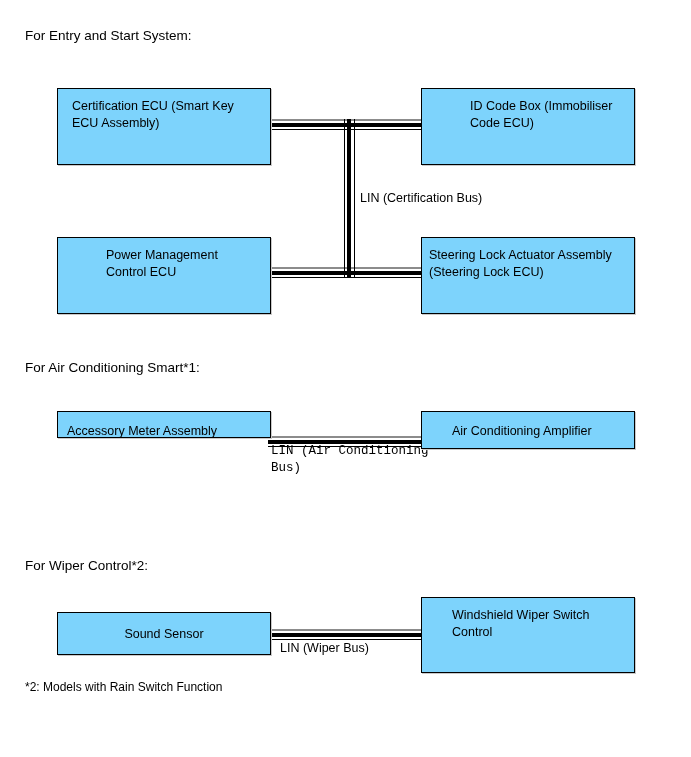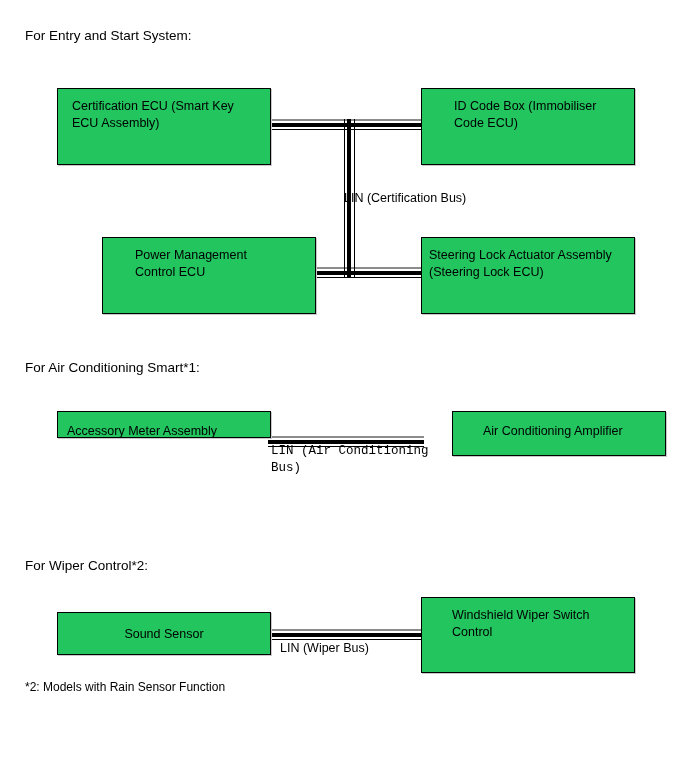--- a/index.html
+++ b/index.html
@@ -37,36 +37,36 @@
     line-height: 15px;
     color: #000;
     white-space: nowrap;
   }
 
   
   .node-box {
     position: absolute;
     box-sizing: border-box;
     border: 1px solid #000000;
-    background: #22c55e;
+    background: #7dd3fc;
     box-shadow: 1px 1px 0 0 #c9c9c9;
   }
   .node-label {
     position: absolute;
     font-size: 12.5px;
     line-height: 17px;
     color: #000;
     white-space: pre-line;
   }
   .node-label.pad-left {
     left: 14px;
     top: 9px;
   }
   .node-label.pad-indent {
-    left: 32px;
+    left: 48px;
     top: 9px;
   }
   .node-label.centered {
     left: 0;
     right: 0;
     top: 13px;
     text-align: center;
   }
 
   
@@ -145,33 +145,33 @@
     <div class="core"></div>
     <div class="rule-bottom"></div>
   </div>
 
   <div class="bus-v" style="left:344px; top:119px; height:159px;">
     <div class="rule-left"></div>
     <div class="core"></div>
     <div class="rule-right"></div>
   </div>
 
-  <div class="bus-caption" style="left:344px; top:190px;">LIN (Certification Bus)</div>
+  <div class="bus-caption" style="left:360px; top:190px;">LIN (Certification Bus)</div>
 
   <div class="node-box" style="left:57px; top:88px; width:214px; height:77px;">
     <div class="node-label pad-left">Certification ECU (Smart Key
 ECU Assembly)</div>
   </div>
 
   <div class="node-box" style="left:421px; top:88px; width:214px; height:77px;">
     <div class="node-label pad-indent">ID Code Box (Immobiliser
 Code ECU)</div>
   </div>
 
-  <div class="node-box" style="left:57px; top:237px; width:214px; height:77px;margin-left:45px;">
+  <div class="node-box" style="left:57px; top:237px; width:214px; height:77px;">
     <div class="node-label pad-indent">Power Management
 Control ECU</div>
   </div>
 
   <div class="node-box" style="left:421px; top:237px; width:214px; height:77px;">
     <div class="node-label" style="left:7px; top:9px;">Steering Lock Actuator Assembly
 (Steering Lock ECU)</div>
   </div>
 
   <div class="section-heading" style="left:25px; top:360px;">For Air Conditioning Smart*1:</div>
@@ -182,21 +182,21 @@
     <div class="rule-bottom"></div>
   </div>
 
   <div class="bus-caption" style="left:271px; top:443px;font-family:Liberation Mono, monospace;">LIN (Air Conditioning
 Bus)</div>
 
   <div class="node-box" style="left:57px; top:411px; width:214px; height:27px;">
     <div class="node-label" style="left:9px; top:11px;">Accessory Meter Assembly</div>
   </div>
 
-  <div class="node-box" style="left:421px; top:411px; width:214px; height:45px;margin-left:31px;">
+  <div class="node-box" style="left:421px; top:411px; width:214px; height:38px;">
     <div class="node-label" style="left:30px; top:11px;">Air Conditioning Amplifier</div>
   </div>
 
 
   <div class="section-heading" style="left:25px; top:558px;">For Wiper Control*2:</div>
 
   <div class="bus-h" style="left:268px; top:629px; width:156px;">
     <div class="rule-top"></div>
     <div class="core"></div>
     <div class="rule-bottom"></div>
@@ -206,15 +206,15 @@
 
   <div class="node-box" style="left:57px; top:612px; width:214px; height:43px;">
     <div class="node-label centered">Sound Sensor</div>
   </div>
 
   <div class="node-box" style="left:421px; top:597px; width:214px; height:76px;">
     <div class="node-label" style="left:30px; top:9px;">Windshield Wiper Switch
 Control</div>
   </div>
 
-  <div class="footnote" style="left:25px; top:680px;">*2: Models with Rain Sensor Function</div>
+  <div class="footnote" style="left:25px; top:680px;">*2: Models with Rain Switch Function</div>
 
 </div>
 
 </body></html>

